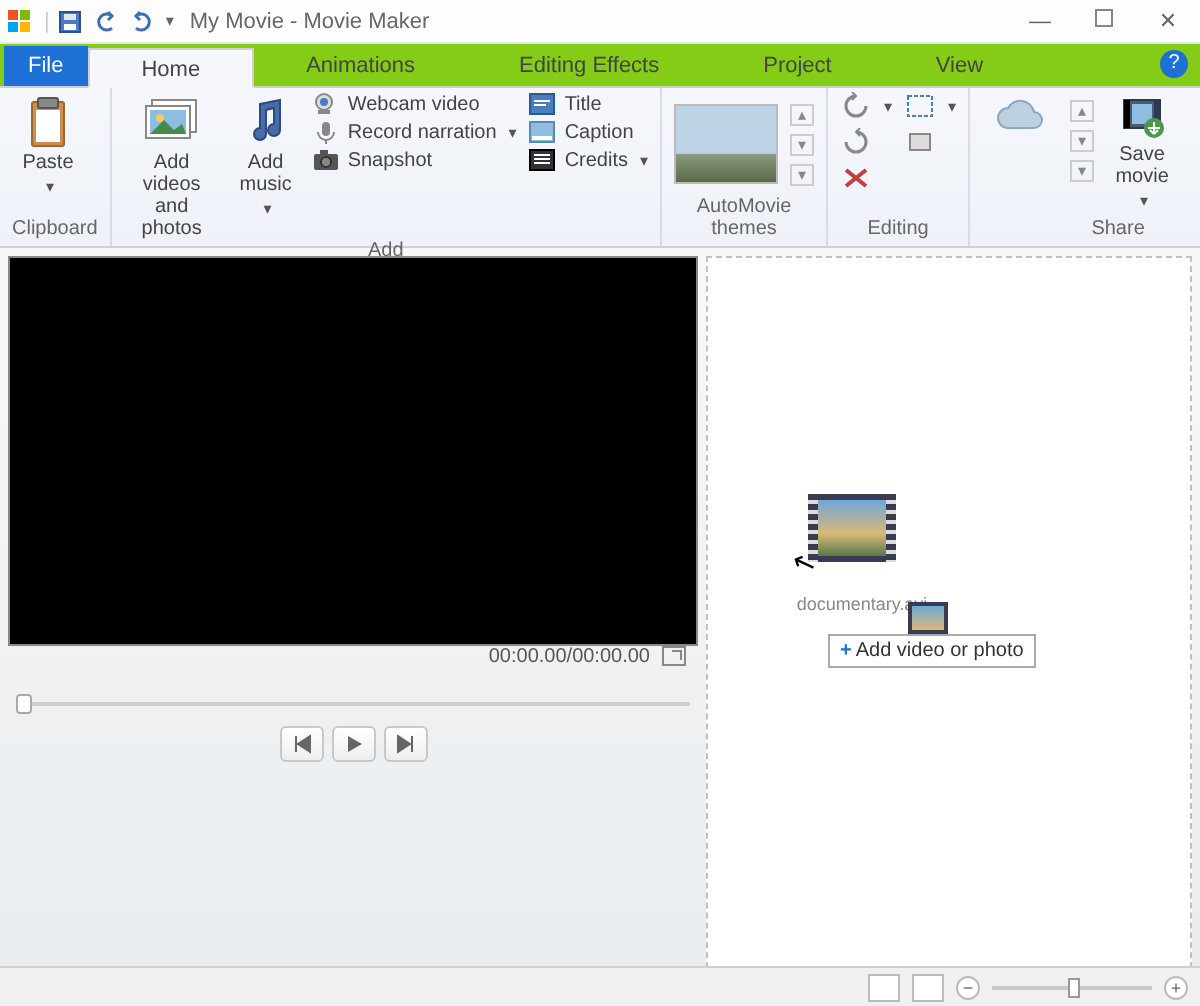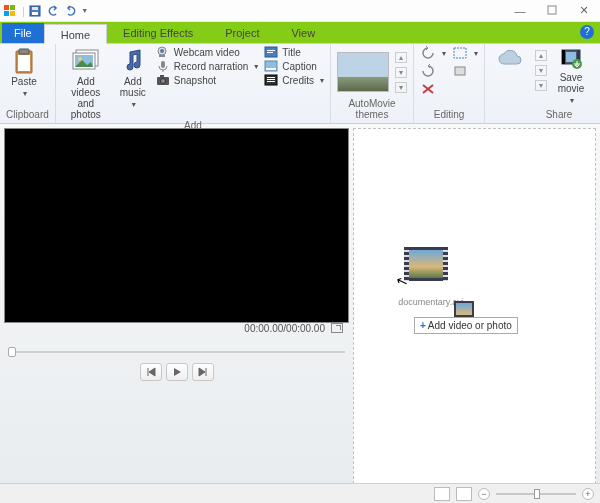--- a/index.html
+++ b/index.html
@@ -9,21 +9,21 @@
   .app-icon { width: 12px; height: 12px; display: flex; flex-wrap: wrap; margin-right: 6px; }
   .app-icon span { width: 5px; height: 5px; margin: 0 1px 1px 0; }
   .qat { display: flex; gap: 6px; align-items: center; margin-right: 8px; }
   .qat svg { display: block; }
   .title { color: #666; font-size: 11px; }
   .win-controls { margin-left: auto; display: flex; gap: 8px; align-items: center; color: #666; }
   .win-controls div { width: 24px; text-align: center; }
 
   .menubar { height: 22px; background: #84cc16; display: flex; align-items: flex-end; padding-left: 2px; border-bottom: 1px solid #d0d0d0; position: relative; }
   .file-tab { background: #1e6fd6; color: #fff; height: 20px; padding: 0 12px; font-size: 11px; line-height: 20px; }
-  .menu-tab { height: 20px; padding: 0 16px; font-size: 11px; line-height: 20px; color: #444; }
+  .menu-tab { height: 20px; padding: 0 26px; font-size: 11px; line-height: 20px; color: #444; }
   .menu-tab.active { border: 1px solid #d0d0d0; border-bottom: 1px solid #f5f7fb; background: #f5f7fb; position: relative; top: 1px; }
   .help-icon { position: absolute; right: 6px; top: 3px; width: 14px; height: 14px; border-radius: 50%; background: #1e6fd6; color: #fff; font-size: 10px; text-align: center; line-height: 14px; }
 
   .ribbon { height: 80px; background: linear-gradient(#f5f7fb, #eef2f8); border-bottom: 1px solid #d0d0d0; display: flex; }
   .rgroup { border-right: 1px solid #d8dde5; padding: 2px 6px; display: flex; flex-direction: column; }
   .rgroup-body { flex: 1; display: flex; align-items: flex-start; gap: 6px; }
   .rgroup-label { text-align: center; font-size: 10px; color: #666; padding-bottom: 1px; }
   .big-btn { display: flex; flex-direction: column; align-items: center; justify-content: flex-start; width: 48px; padding-top: 2px; text-align: center; gap: 2px; }
   .big-btn .lbl { font-size: 10px; line-height: 11px; color: #444; }
   .mini-list { display: flex; flex-direction: column; gap: 2px; }
@@ -86,32 +86,34 @@
         </svg>
       </div>
     <div>
         <svg width="12" height="12">
           <path d="M3 3 A4 4 0 1 1 3 9" fill="none" stroke="#3a70b8" stroke-width="1.5"></path>
           <path d="M5 1 L3 3 L5 5" fill="none" stroke="#3a70b8" stroke-width="1.5"></path>
         </svg>
       </div>
     <span style="font-size:8px;color:#666">▾</span>
   </div>
+  <div class="title">My Movie - Movie Maker</div>
   <div class="win-controls">
     <div>—</div>
     <div><svg width="10" height="10">
           <rect x="1" y="1" width="8" height="8" fill="none" stroke="#888"></rect>
         </svg></div>
     <div>✕</div>
   </div>
 </div>
 
 <div class="menubar">
   <div class="file-tab">File</div>
   <div class="menu-tab active">Home</div>
+  <div class="menu-tab">Animations</div>
   <div class="menu-tab">Editing Effects</div>
   <div class="menu-tab">Project</div>
   <div class="menu-tab">View</div>
   <div class="help-icon">?</div>
 </div>
 
 <div class="ribbon">
 
   <div class="rgroup">
     <div class="rgroup-body">

